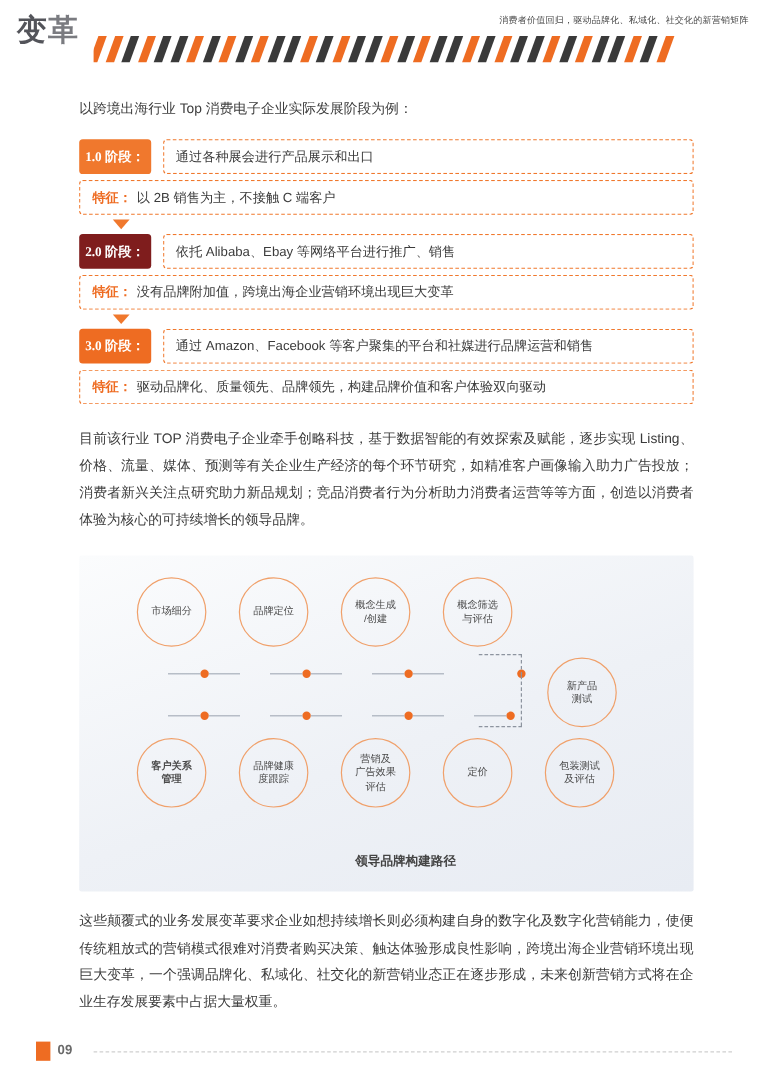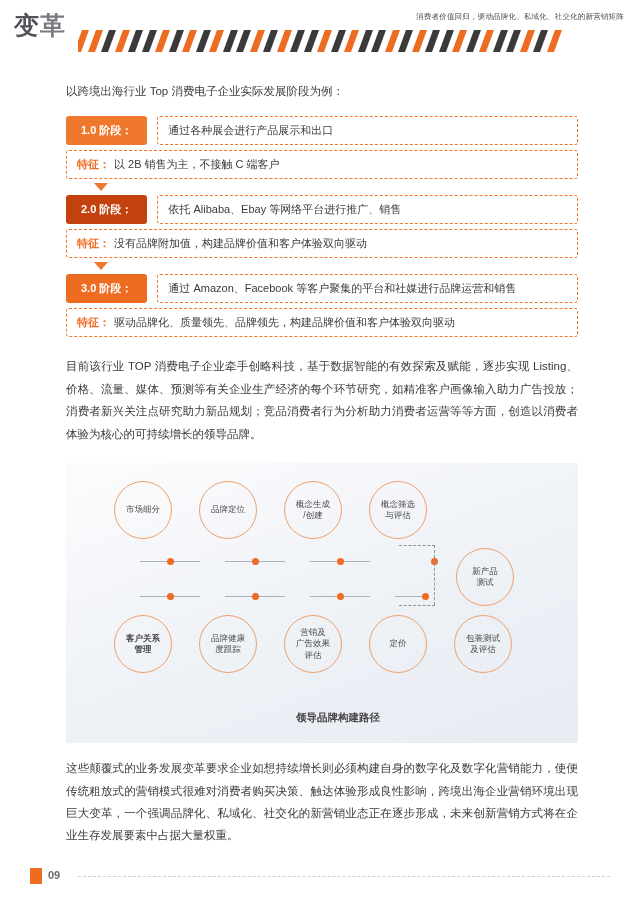--- a/index.html
+++ b/index.html
@@ -77,29 +77,30 @@
   .stage-block { position: relative; margin-bottom: 4px; }
   .stage-row {
     display: flex;
     align-items: stretch;
   }
   .stage-tag {
     background: #f0782d;
     color: #ffffff;
     font-size: 11px;
     font-weight: bold;
-    padding: 6px 15px;
+    padding: 6px 5px;
     border-radius: 3px;
     white-space: nowrap;
     display: flex;
     align-items: center;
     box-sizing: border-box;
+    font-family: Liberation Serif, serif;
   }
   .stage-tag.t1 { background: #f0782d; }
-  .stage-tag.t2 { background: #c2410c; }
+  .stage-tag.t2 { background: #7f1d1d; }
   .stage-tag.t3 { background: #ee6c22; }
 
   .stage-desc {
     margin-left: 10px;
     border: 1px dashed #f0782d;
     border-radius: 3px;
     font-size: 11px;
     color: #3b3b3b;
     padding: 6px 10px;
     display: flex;
@@ -303,21 +304,21 @@
 
     <div class="arrow-down"></div>
 
     <div class="stage-block">
       <div class="stage-row">
         <div class="stage-tag t2">2.0 阶段：</div>
         <div class="stage-desc">依托 Alibaba、Ebay 等网络平台进行推广、销售</div>
       </div>
       <div class="feature-row">
         <span class="feature-label">特征：</span>
-        <span>没有品牌附加值，构建品牌价值和客户体验双向驱动</span>
+        <span>没有品牌附加值，跨境出海企业营销环境出现巨大变革</span>
       </div>
     </div>
 
     <div class="arrow-down"></div>
 
     <div class="stage-block">
       <div class="stage-row">
         <div class="stage-tag t3">3.0 阶段：</div>
         <div class="stage-desc">通过 Amazon、Facebook 等客户聚集的平台和社媒进行品牌运营和销售</div>
       </div>

